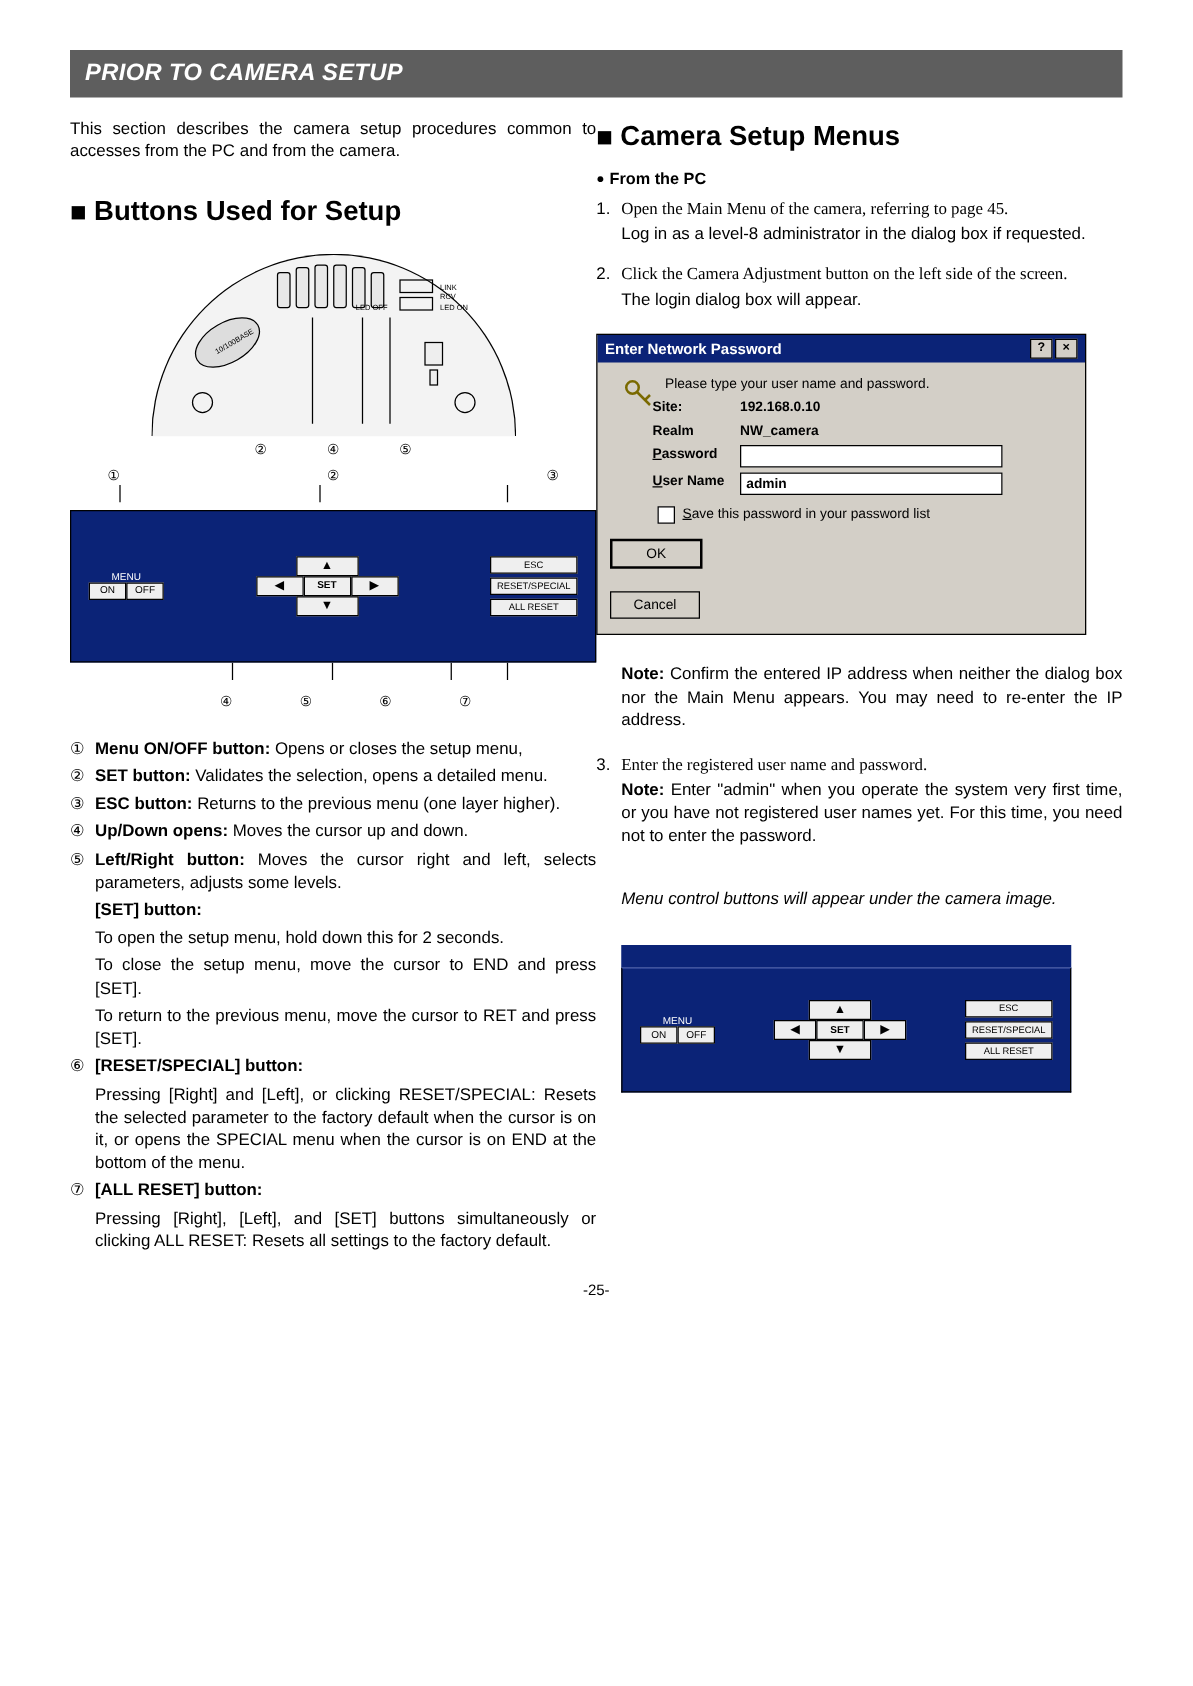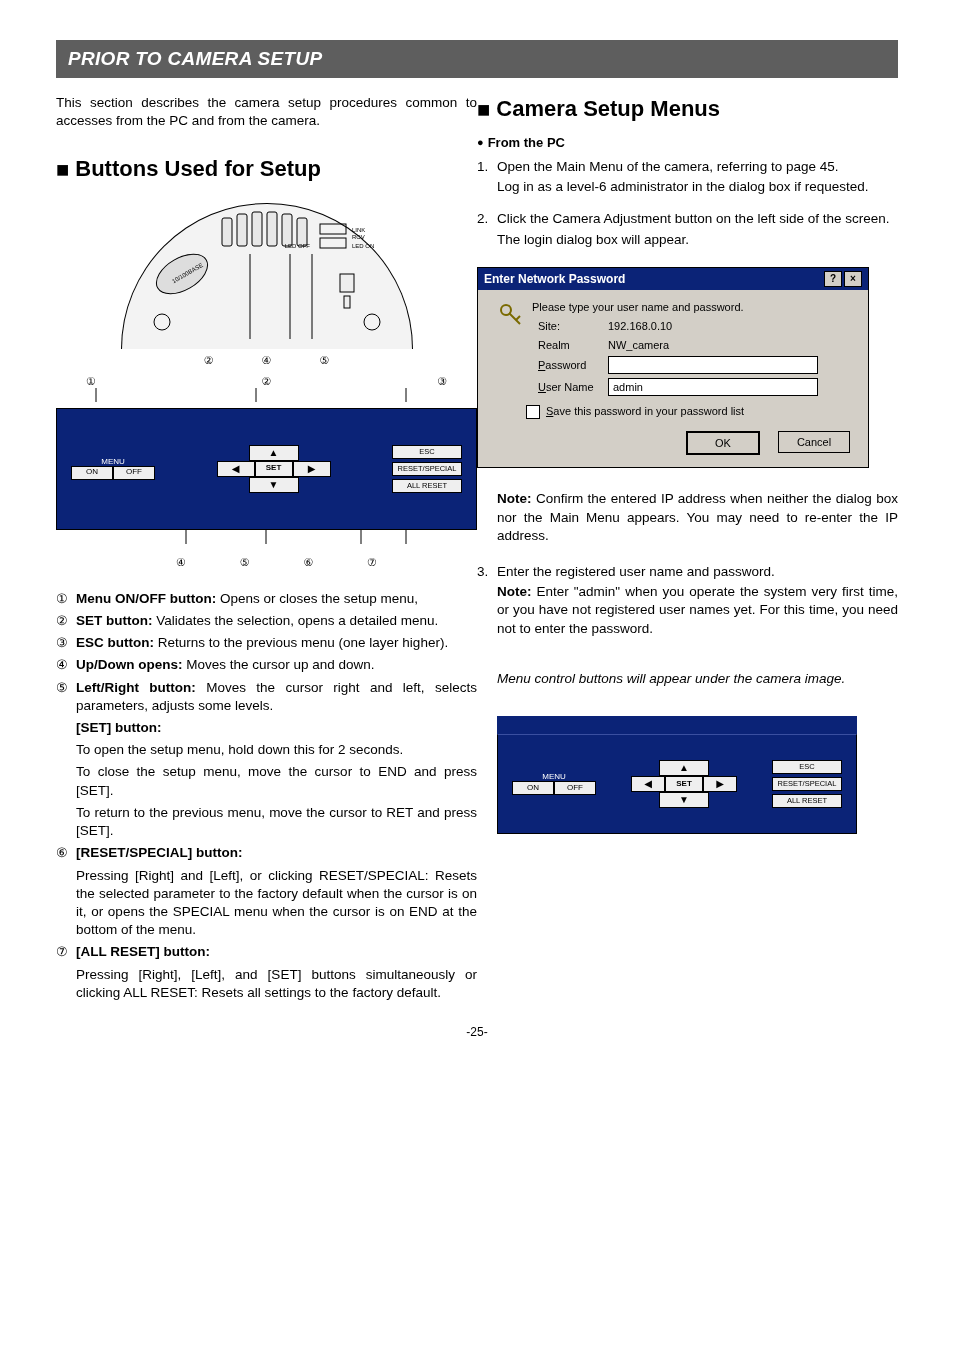--- a/index.html
+++ b/index.html
@@ -93,21 +93,21 @@
   .ctl-btn {
     background: #efefef;
     border: 1px solid #000;
     font-size: 8px;
     display:flex;
     align-items:center;
     justify-content:center;
     box-sizing:border-box;
   }
   .menu-btns { display:flex; }
-  .menu-btns .ctl-btn { width:42px; height:14px; }
+  .menu-btns .ctl-btn { width:30px; height:14px; }
   .arrow-btn { width:50px; height:16px; font-size:10px; }
   .set-btn { width:38px; height:16px; font-weight:bold; }
   .center-row { display:flex; align-items:center; }
   .right-btn { width:70px; height:14px; font-size:7.5px; }
   .lead-nums {
     display:flex;
     justify-content: space-between;
     font-size:11px;
     padding: 0 8px;
     margin-top: 6px;
@@ -125,21 +125,21 @@
   .num-body { flex:1; }
   .num-body b { font-weight: bold; }
   .sub-para { margin-left: 20px; text-align: justify; margin-bottom:4px;}
   .sub-para b { font-weight: bold; }
 
   
   .bullet-hd { font-weight: bold; font-size: 13px; margin-top: 4px; }
   .bullet-dot { font-size: 11px; vertical-align: 1px; margin-right:4px;}
   .step-item { display:flex; margin-top: 6px; text-align: justify; }
   .step-num { width:20px; flex:0 0 20px; }
-  .step-body { flex:1; }
+  .step-body { flex:1;font-family:Liberation Serif, serif; }
   .indent-cont { margin-left: 20px; text-align: justify; margin-top:2px; }
 
   
   .dialog {
     margin-top: 18px;
     border: 1px solid #000;
     width: 390px;
     font-size: 11px;
     background: #d3cfc7;
   }
@@ -149,40 +149,40 @@
     padding: 3px 6px;
     font-weight: bold;
     font-size: 12px;
     display:flex;
     justify-content: space-between;
     align-items:center;
   }
   .dlg-title-btns { display:flex; gap:2px;}
   .dlg-title-btns span { background:#d3cfc7; color:#000; width:16px; height:14px; display:flex; align-items:center; justify-content:center; font-size:10px; border:1px solid #000; font-weight:bold;}
   .dlg-body { padding: 10px 10px 12px 10px; }
-  .dlg-row { display:flex; align-items:center; margin: 4px 0 4px 50px; }
+  .dlg-row { display:flex; margin: 4px 0 4px 34px; font-weight: bold; }
   .dlg-label { width:70px; }
   .dlg-input {
     border:1px solid #000;
     background:#fff;
     height:16px;
     width: 200px;
     padding: 0 4px;
     font-size:11px;
     display:flex;
     align-items:center;
   }
   .dlg-keys-icon {
     width:26px; height:26px;
     position:absolute;
     margin: 2px 0 0 10px;
   }
   .dlg-check-row { margin: 8px 0 0 38px; display:flex; align-items:center; gap:6px;}
   .dlg-check { width:12px; height:12px; border:1px solid #000; background:#fff; }
-  .dlg-btn-row { display:flex; gap:18px; justify-content:flex-end; margin-top:12px; padding-right:8px;}
+  .dlg-btn-row { display:flex; gap:18px; justify-content:flex-end; margin-top:12px; padding-right:8px;flex-direction:column;}
   .dlg-btn { width:70px; height:20px; border:1px solid #000; background:#d3cfc7; display:flex; align-items:center; justify-content:center; font-size:11px;}
 
   .page-num { text-align:center; font-size:12px; margin-top:18px; }
 
   u { text-decoration: underline; }
 </style>
 </head>
 <body>
 
 <div class="page">
@@ -328,21 +328,21 @@
 
     <div class="col">
       <h2 class="section" style="margin-top:0;"><span class="sq">■</span><span>Camera Setup Menus</span></h2>
 
       <div class="bullet-hd"><span class="bullet-dot">●</span><span>From the PC</span></div>
 
       <div class="step-item">
           <span class="step-num">1.</span>
           <span class="step-body">Open the Main Menu of the camera, referring to page 45.</span>
         </div>
-      <div class="indent-cont">Log in as a level-6 administrator in the dialog box if requested.</div>
+      <div class="indent-cont">Log in as a level-8 administrator in the dialog box if requested.</div>
 
       <div class="step-item" style="margin-top:14px;">
           <span class="step-num">2.</span>
           <span class="step-body">Click the Camera Adjustment button on the left side of the screen.</span>
         </div>
       <div class="indent-cont">The login dialog box will appear.</div>
 
       <div class="dialog">
         <div class="dlg-title">
           <span>Enter Network Password</span>

